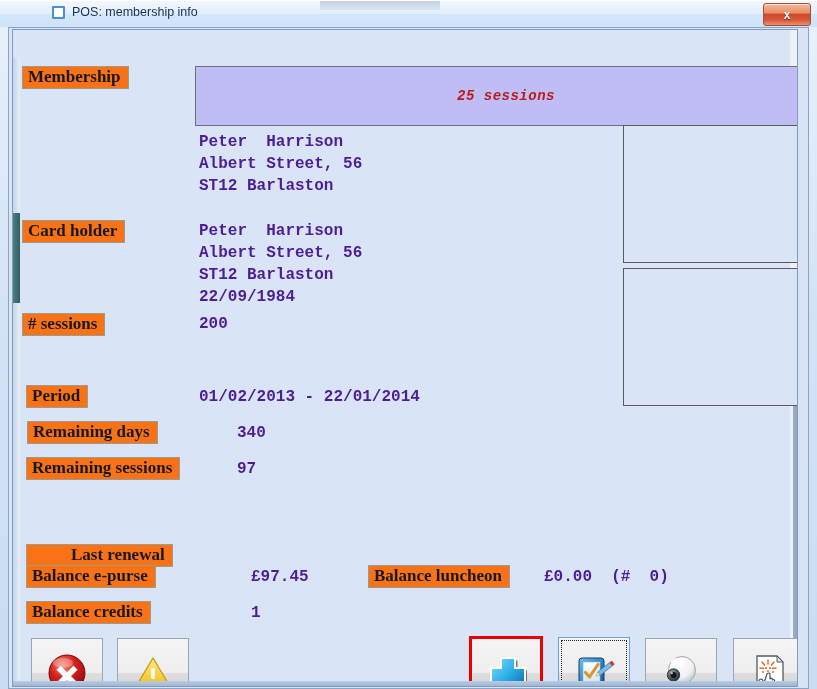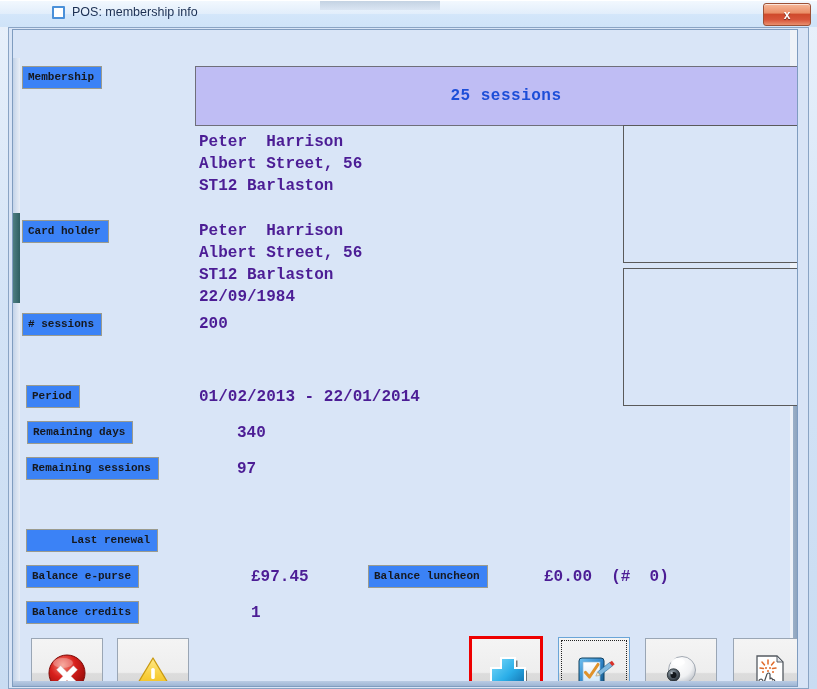--- a/index.html
+++ b/index.html
@@ -77,25 +77,25 @@
     background:#eef2f8;
   }
   #vscroll-right-thumb{
     position:absolute;right:-3px;top:282px;width:10px;height:378px;
     background:linear-gradient(to right,#9bb0c8,#7d93ae);
   }
 
   
   .lbl{
     position:absolute;
-    background:#3b82f6;
+    background:#f97316;
     border:1px solid #9b9b8e;
-    font-family:Liberation Mono, monospace;
+    font-family:Liberation Serif, serif;
     font-weight:bold;
-    font-size:11px;
+    font-size:17px;
     color:#16181d;
     padding:1px 7px 2px 5px;
     line-height:18px;
     white-space:nowrap;
     box-sizing:border-box;
   }
   .val{
     position:absolute;
     font-family:"Liberation Mono",monospace;
     font-weight:bold;
@@ -108,21 +108,21 @@
   
   #banner{
     position:absolute;left:182px;top:36px;width:622px;height:60px;
     background:#bfbdf4;
     border:1px solid #6f6f7a;
     box-sizing:border-box;
     display:flex;align-items:center;justify-content:center;
   }
   #banner-text{
     font-family:"Liberation Mono",monospace;
-    font-weight:bold;font-size:16px;color:#1d4ed8;letter-spacing:.5px;
+    font-weight:bold;font-size:14px;color:#b91c1c;letter-spacing:.5px;font-style:italic;
   }
 
   
   .photobox{
     position:absolute;
     background:#d9e5f7;
     border:1px solid #5a5a5a;
     box-sizing:border-box;
   }
   #photo-1{left:610px;top:95px;width:192px;height:138px;}
@@ -201,21 +201,21 @@
 
       <div class="lbl" style="left:13px;top:355px;text-align:right;">Period</div>
       <div class="val" style="left:186px;top:356px;">01/02/2013 - 22/01/2014</div>
 
       <div class="lbl" style="left:14px;top:391px;">Remaining days</div>
       <div class="val" style="left:224px;top:392px;">340</div>
 
       <div class="lbl" style="left:13px;top:427px;">Remaining sessions</div>
       <div class="val" style="left:224px;top:428px;">97</div>
 
-      <div class="lbl" style="left:13px;top:499px;padding-left:44px;">Last renewal</div>
+      <div class="lbl" style="left:13px;top:514px;padding-left:44px;">Last renewal</div>
 
       <div class="lbl" style="left:13px;top:535px;">Balance e-purse</div>
       <div class="val" style="left:238px;top:536px;">£97.45</div>
 
       <div class="lbl" style="left:355px;top:535px;">Balance luncheon</div>
       <div class="val" style="left:531px;top:536px;">£0.00  (#  0)</div>
 
       <div class="lbl" style="left:13px;top:571px;">Balance credits</div>
       <div class="val" style="left:238px;top:572px;">1</div>
 

